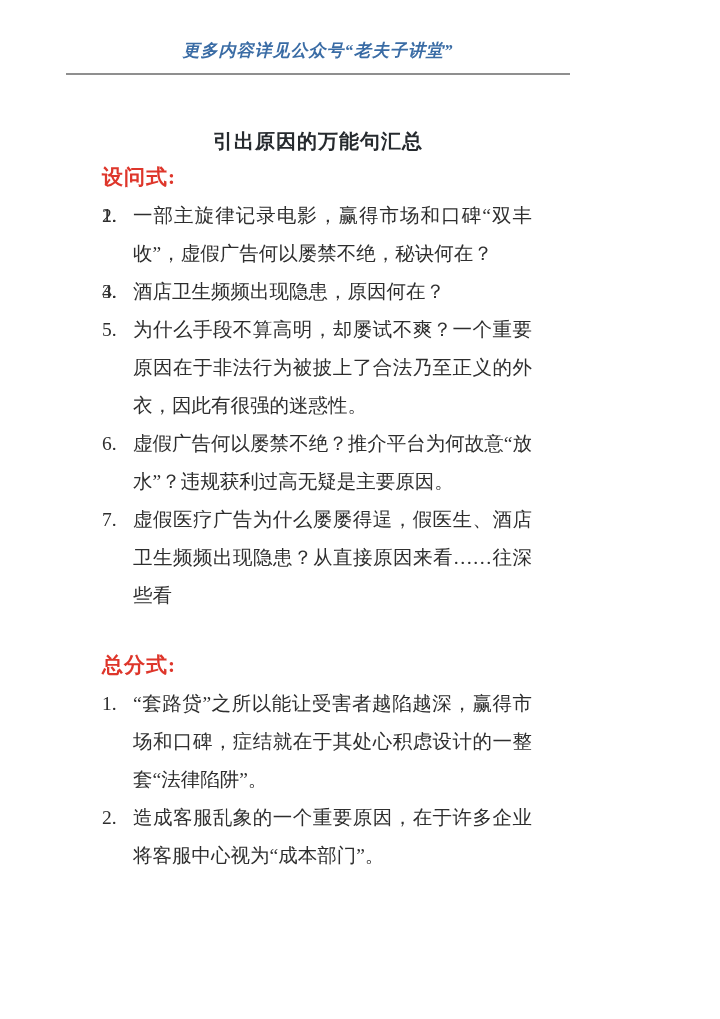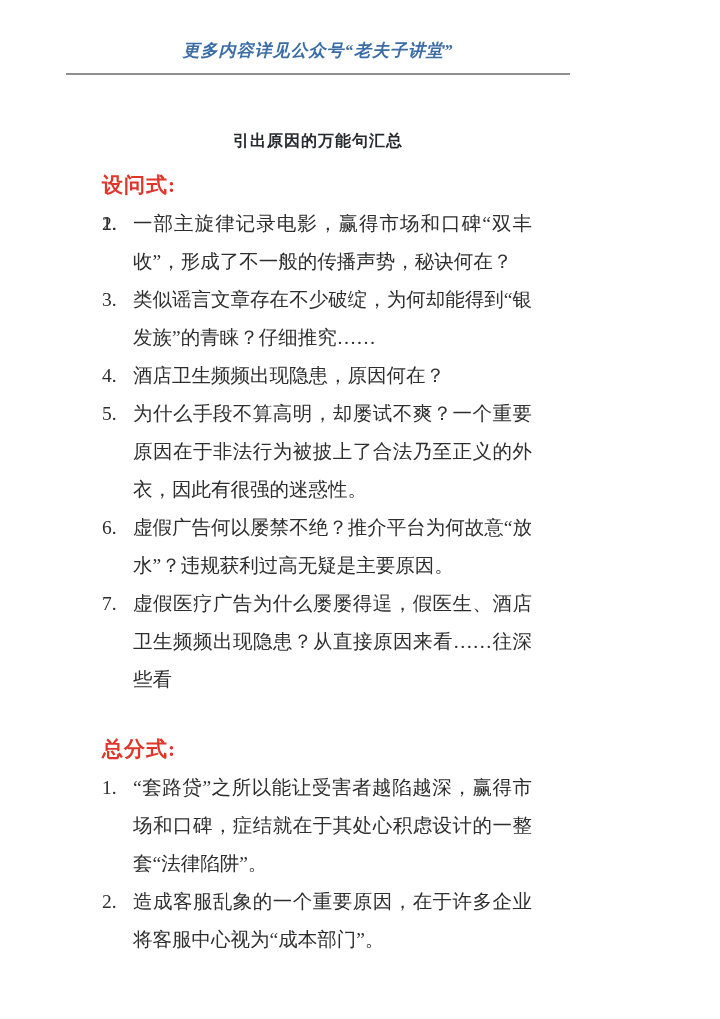--- a/index.html
+++ b/index.html
@@ -31,23 +31,23 @@
     font-weight:600;
     letter-spacing:1px;
   }
   .divider{
     width:504px;
     height:0;
     margin:11px auto 0 auto;
     border-top:2px solid var(--c-divider);
   }
   .title{
-    margin:52px 0 16px 0;
+    margin:52px 0 8px 0;
     text-align:center;
-    font-size:16px;
+    font-size:20px;
     line-height:28px;
     font-weight:700;
     color:var(--c-title);
     letter-spacing:1px;
     font-family:Liberation Serif, serif;
   }
   .section{
     margin:0 104px 0 102px;
   }
   .section-heading{
@@ -92,22 +92,22 @@
   </div>
 
   <div class="divider"></div>
 
   <h1 class="title">引出原因的万能句汇总</h1>
 
   <section class="section">
     <h2 class="section-heading">设问式:</h2>
     <ol class="list">
         <li><span class="num">1.</span></li>
-        <li><span class="num">2.</span><span class="txt">一部主旋律记录电影，赢得市场和口碑“双丰收”，形成了不一般的传播声势，秘诀何在？</span></li>
-        <li><span class="num">3.</span><span class="txt">类似谣言文章存在不少破绽，为何却能得到“银发族”的青睐？仔细推究……</span></li>
+        <li><span class="num">2.</span><span class="txt">一部主旋律记录电影，赢得市场和口碑“双丰收”，虚假广告何以屡禁不绝，秘诀何在？</span></li>
+        <li><span class="num">3.</span></li>
         <li><span class="num">4.</span><span class="txt">酒店卫生频频出现隐患，原因何在？</span></li>
         <li><span class="num">5.</span><span class="txt">为什么手段不算高明，却屡试不爽？一个重要原因在于非法行为被披上了合法乃至正义的外衣，因此有很强的迷惑性。</span></li>
         <li><span class="num">6.</span><span class="txt">虚假广告何以屡禁不绝？推介平台为何故意“放水”？违规获利过高无疑是主要原因。</span></li>
         <li><span class="num">7.</span><span class="txt">虚假医疗广告为什么屡屡得逞，假医生、酒店卫生频频出现隐患？从直接原因来看……往深些看</span></li>
       </ol>
   </section>
 
   <section class="section">
     <h2 class="section-heading">总分式:</h2>
     <ol class="list">

